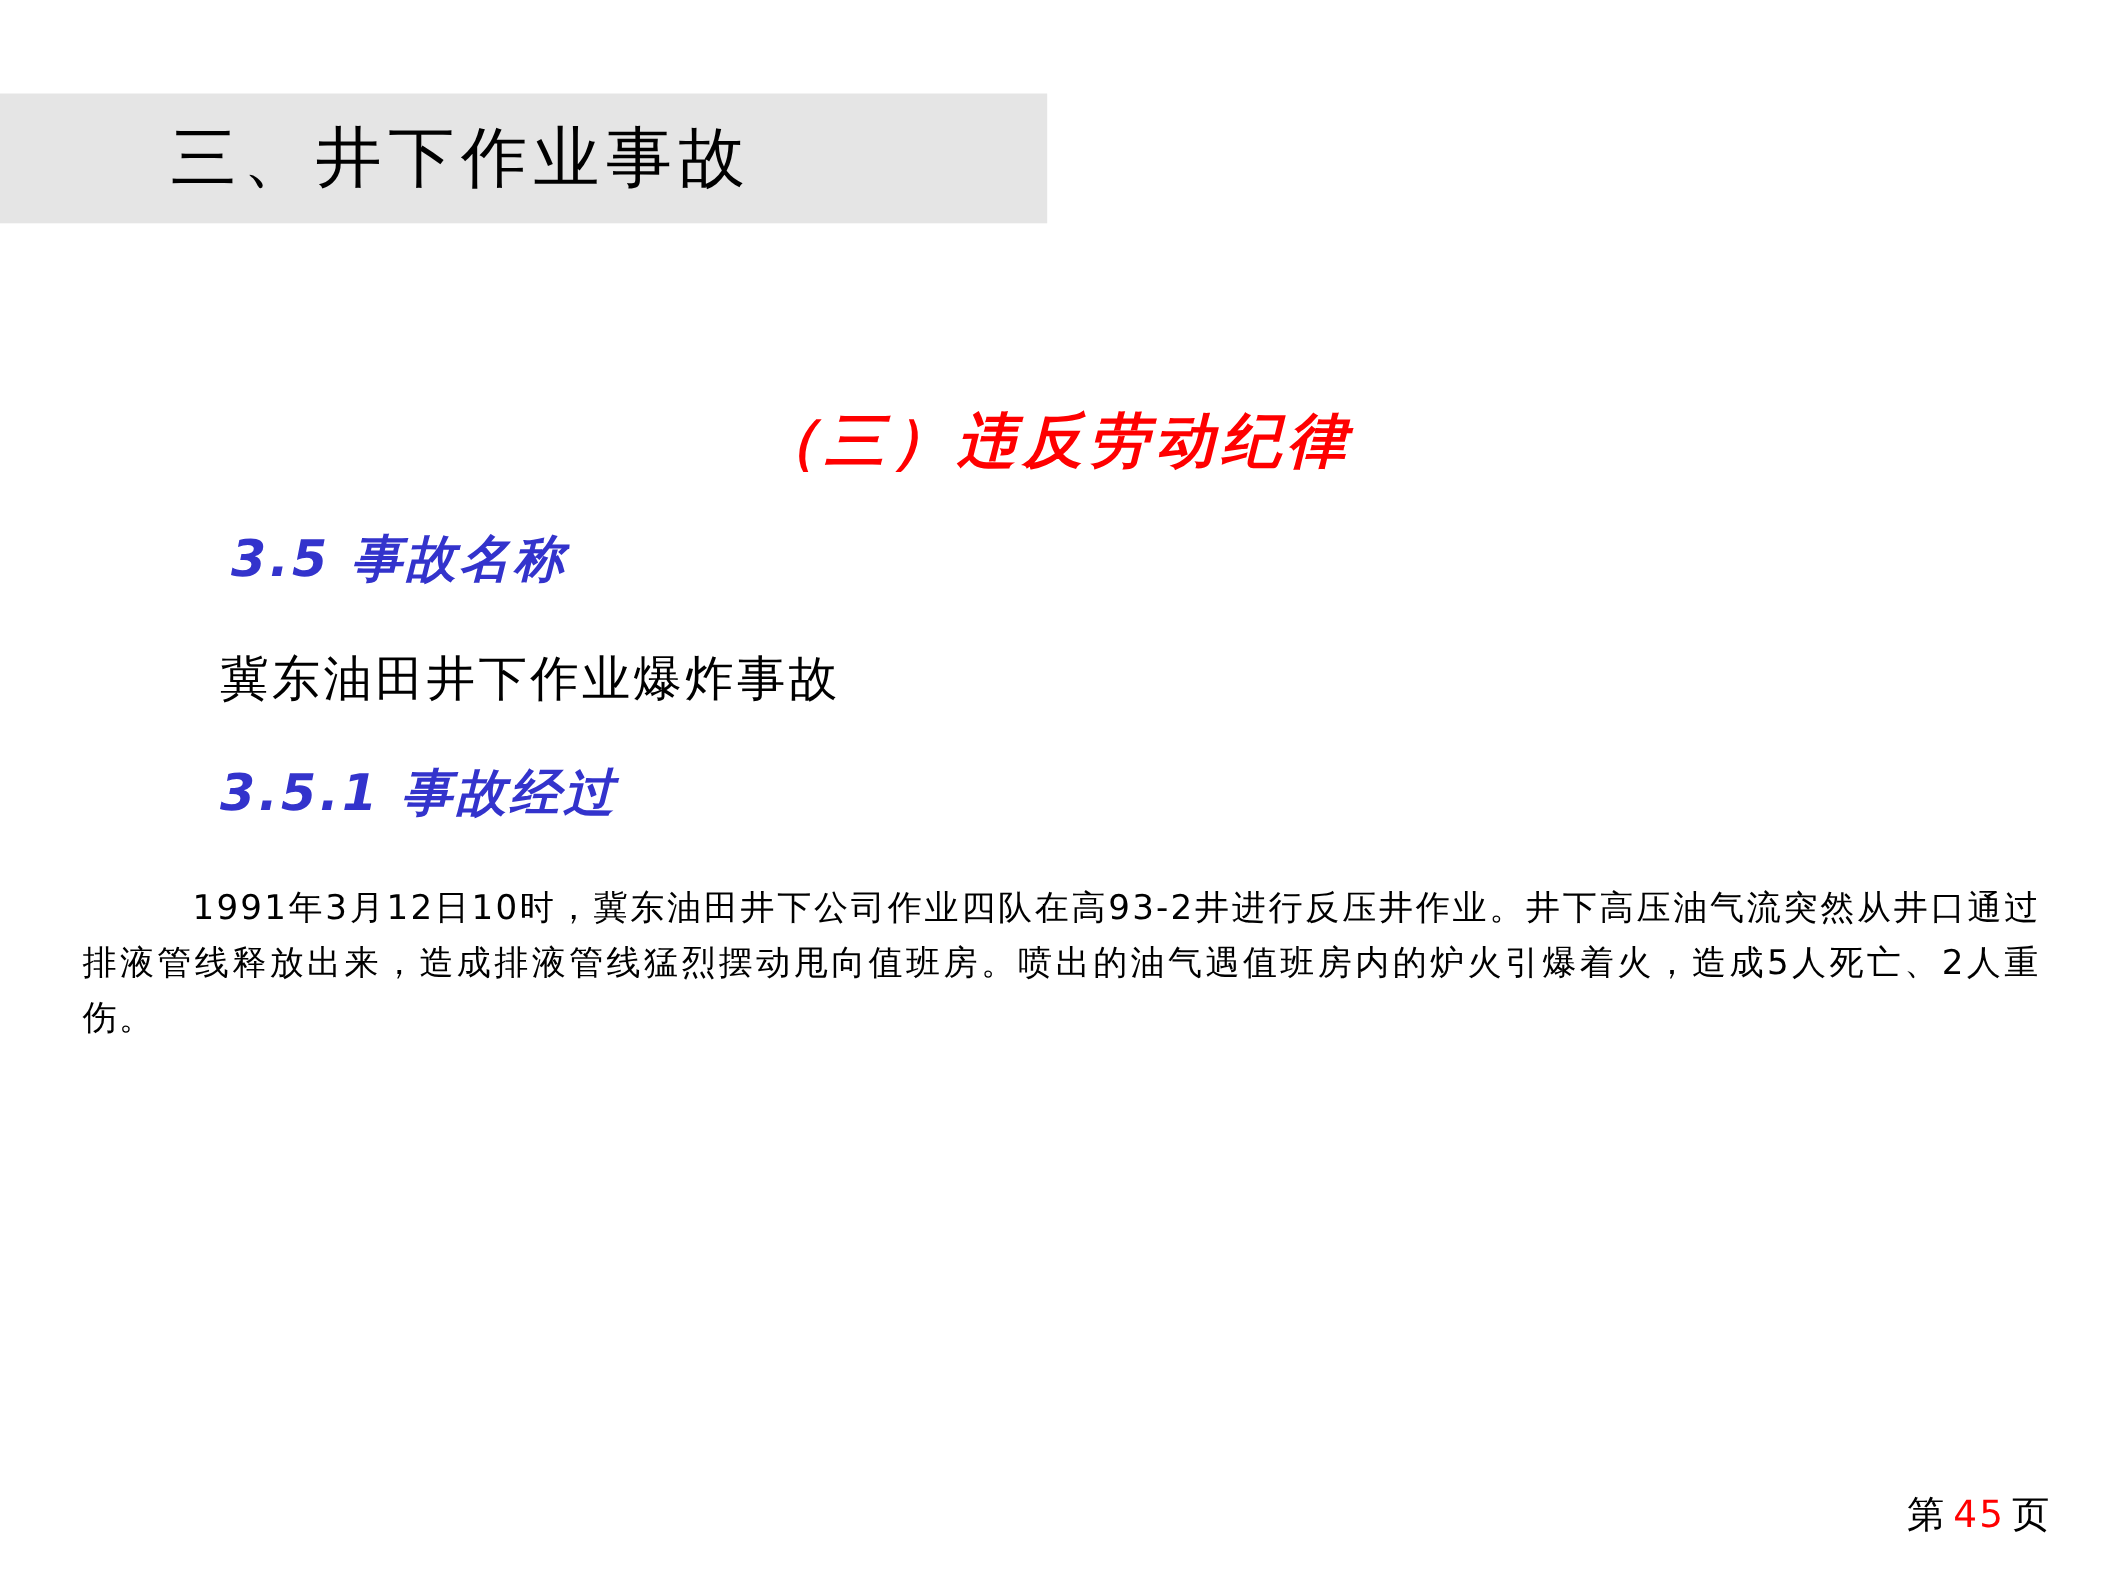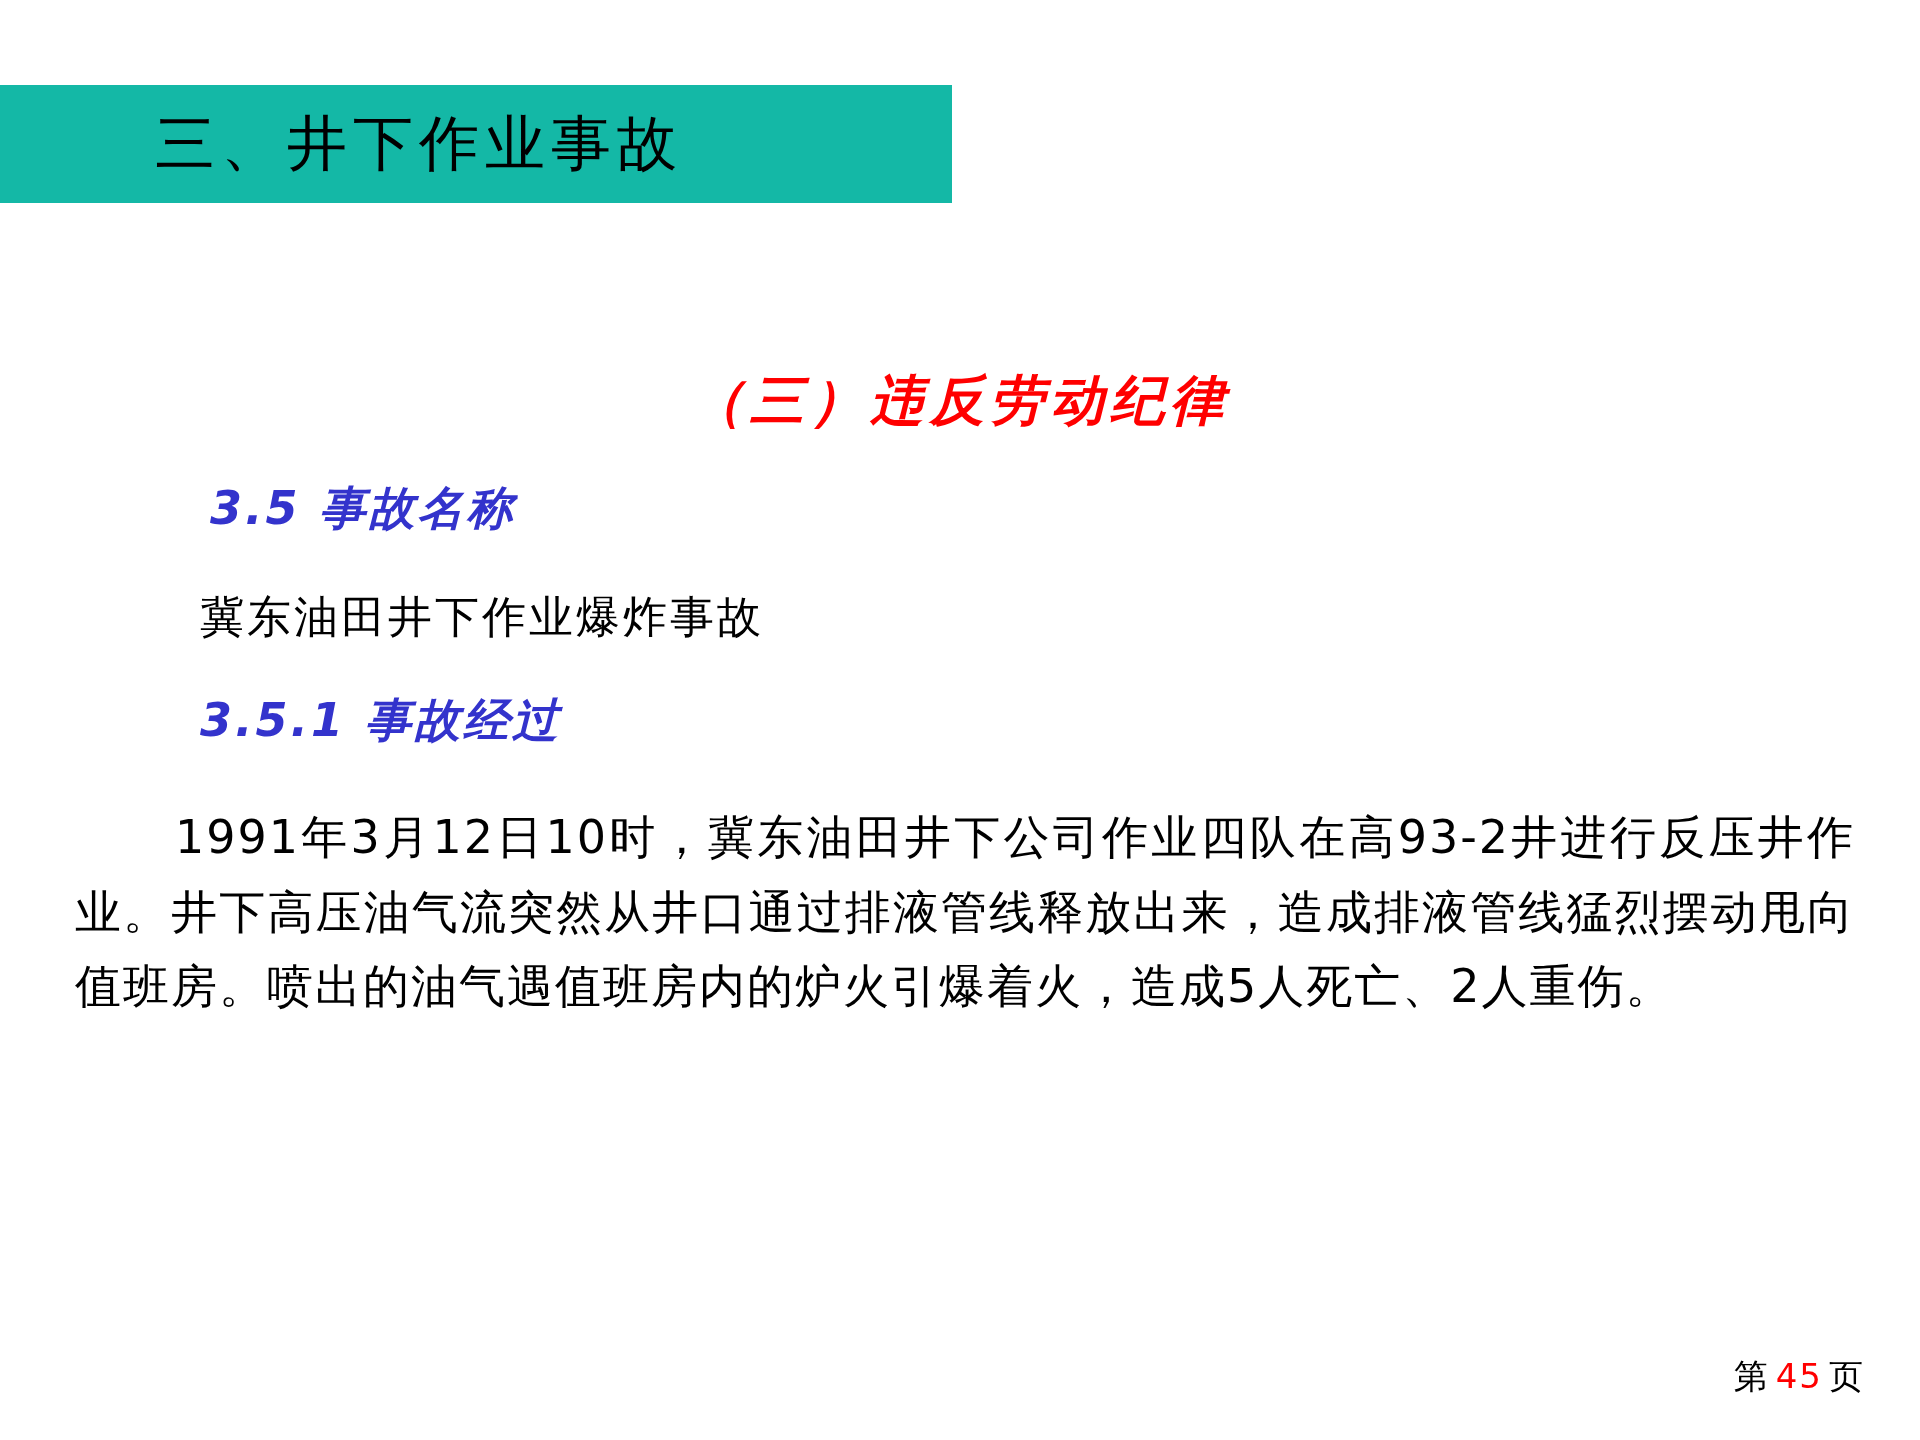--- a/index.html
+++ b/index.html
@@ -19,21 +19,21 @@
     inset: 0;
     background: #ffffff;
   }
   
   .header-band {
     position: absolute;
     left: 0;
     top: 85px;
     width: 952px;
     height: 118px;
-    background: #14b8a6;
+    background: #e5e5e5;
     display: flex;
     align-items: center;
   }
   .header-title {
     margin-left: 155px;
     font-size: 60px;
     color: #000000;
     letter-spacing: 6px;
     font-weight: 400;
     font-family: "DejaVu Sans", sans-serif;
@@ -73,21 +73,21 @@
     letter-spacing: 3px;
     white-space: nowrap;
   }
   #pl1 { left: 200px; top: 588px; }
 
   .body-paragraph {
     position: absolute;
     left: 75px;
     top: 800px;
     width: 1780px;
-    font-size: 46px;
+    font-size: 31px;
     line-height: 1.62;
     color: #000000;
     text-indent: 100px;
     letter-spacing: 2px;
     text-align: justify;
   }
   
   .page-footer {
     position: absolute;
     right: 55px;

